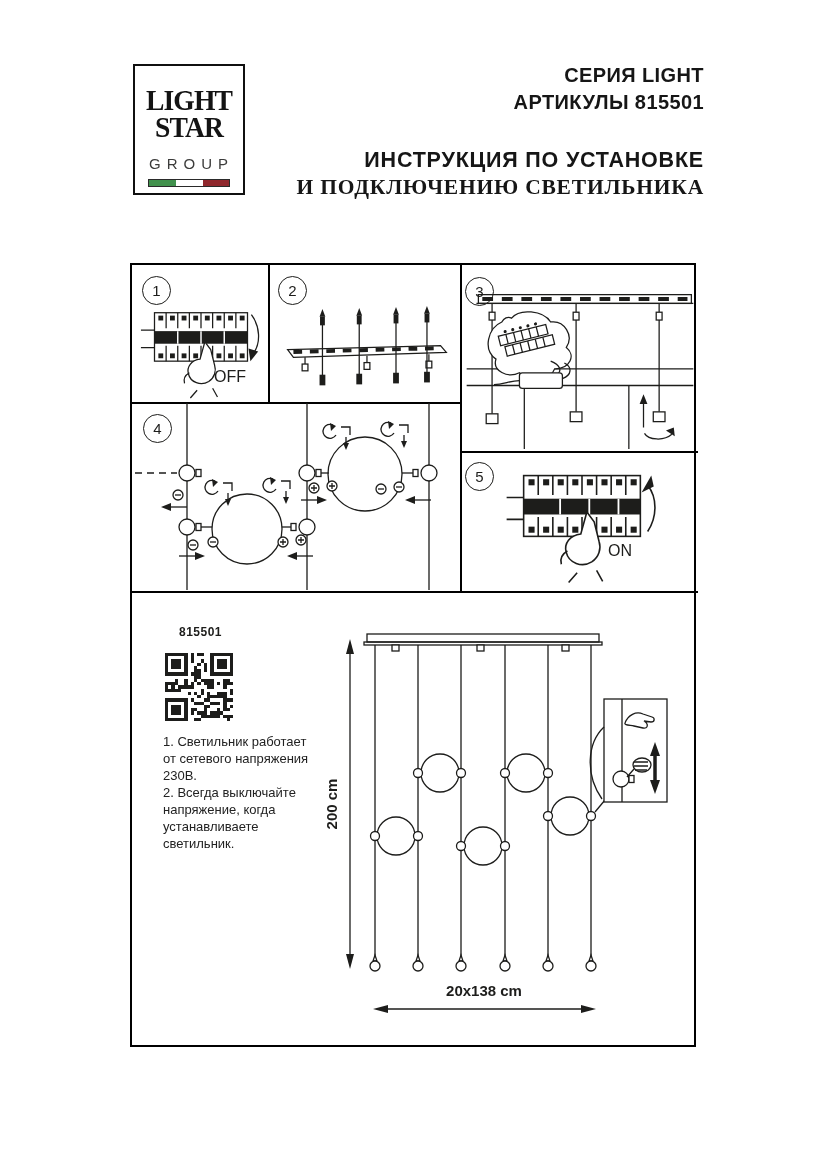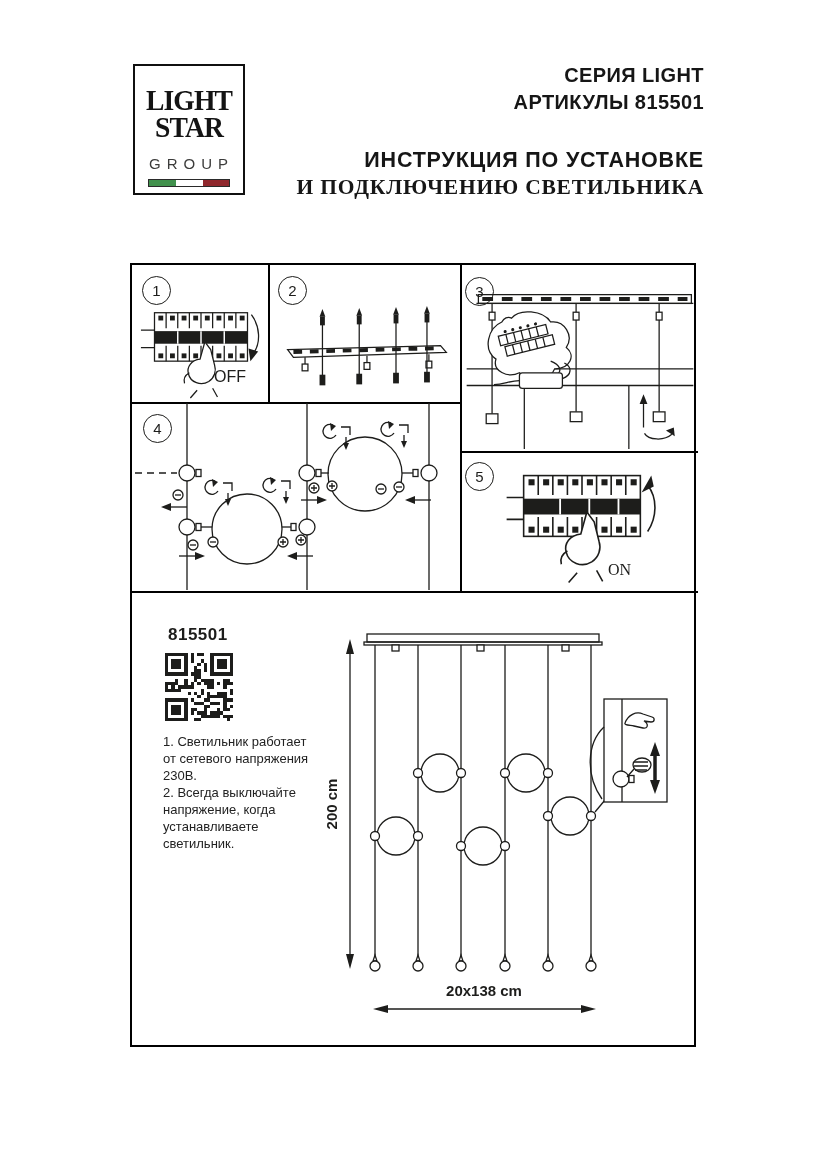--- a/index.html
+++ b/index.html
@@ -25,21 +25,21 @@
   .hdr-big{font-size:21.5px;line-height:27px;letter-spacing:.8px;margin-top:31px;}
 
   
   .grid{left:130px;top:263px;width:566px;height:784px;border:2px solid #000;box-sizing:border-box;background:#fff;}
   .gline{background:#000;position:absolute;}
   .badge{position:absolute;width:27px;height:27px;border:1.4px solid #1d1d1b;border-radius:50%;
          display:flex;align-items:center;justify-content:center;font-size:15px;color:#1d1d1b;background:#fff;}
   .switch-label{position:absolute;font-size:16px;color:#1d1d1b;}
 
   
-  .article-num{position:absolute;left:36px;top:360px;font-size:17px;font-weight:700;letter-spacing:.5px;}
+  .article-num{position:absolute;left:47px;top:360px;font-size:12px;font-weight:700;letter-spacing:.5px;}
   .qr{position:absolute;left:33px;top:388px;width:68px;height:68px;}
   .notes{position:absolute;left:31px;top:468px;width:158px;font-size:13px;line-height:17px;color:#222;}
   .notes p{margin:0;}
   .dim-text{font-family:"Liberation Sans",sans-serif;font-weight:700;font-size:15px;fill:#1d1d1b;}
 </style>
 </head>
 <body>
 
 <div class="page">
 
@@ -314,21 +314,21 @@
       </g>
       <g>
         <path class="wh" d="M68,42 l-5,18 c-9,1 -14,8 -12,15 c2,9 13,13 21,8 c6,-4 8,-11 6,-17 l-4,-16 z"></path>
         <path class="ln" d="M52,74 q-7,4 -5,11 M60,92 l-7,8 M76,90 l5,9"></path>
       </g>
       <g>
         <path class="ln" d="M118,58 C126,46 126,30 118,20"></path>
         <polygon class="fl" points="113,26 123,21 121,12"></polygon>
       </g>
     </svg>
-    <span class="switch-label" style="left:476px;top:296px;font-family:Liberation Serif, serif;">ON</span>
+    <span class="switch-label" style="left:476px;top:277px;">ON</span>
 
     <div class="article-num">815501</div>
 
     <svg class="qr" viewBox="0 0 21 21" shape-rendering="crispEdges">
       <g fill="#1d1d1b">
         <rect x="0" y="0" width="7" height="7"></rect>
           <rect x="14" y="0" width="7" height="7"></rect>
           <rect x="0" y="14" width="7" height="7"></rect>
       </g>
       <g fill="#ffffff">

